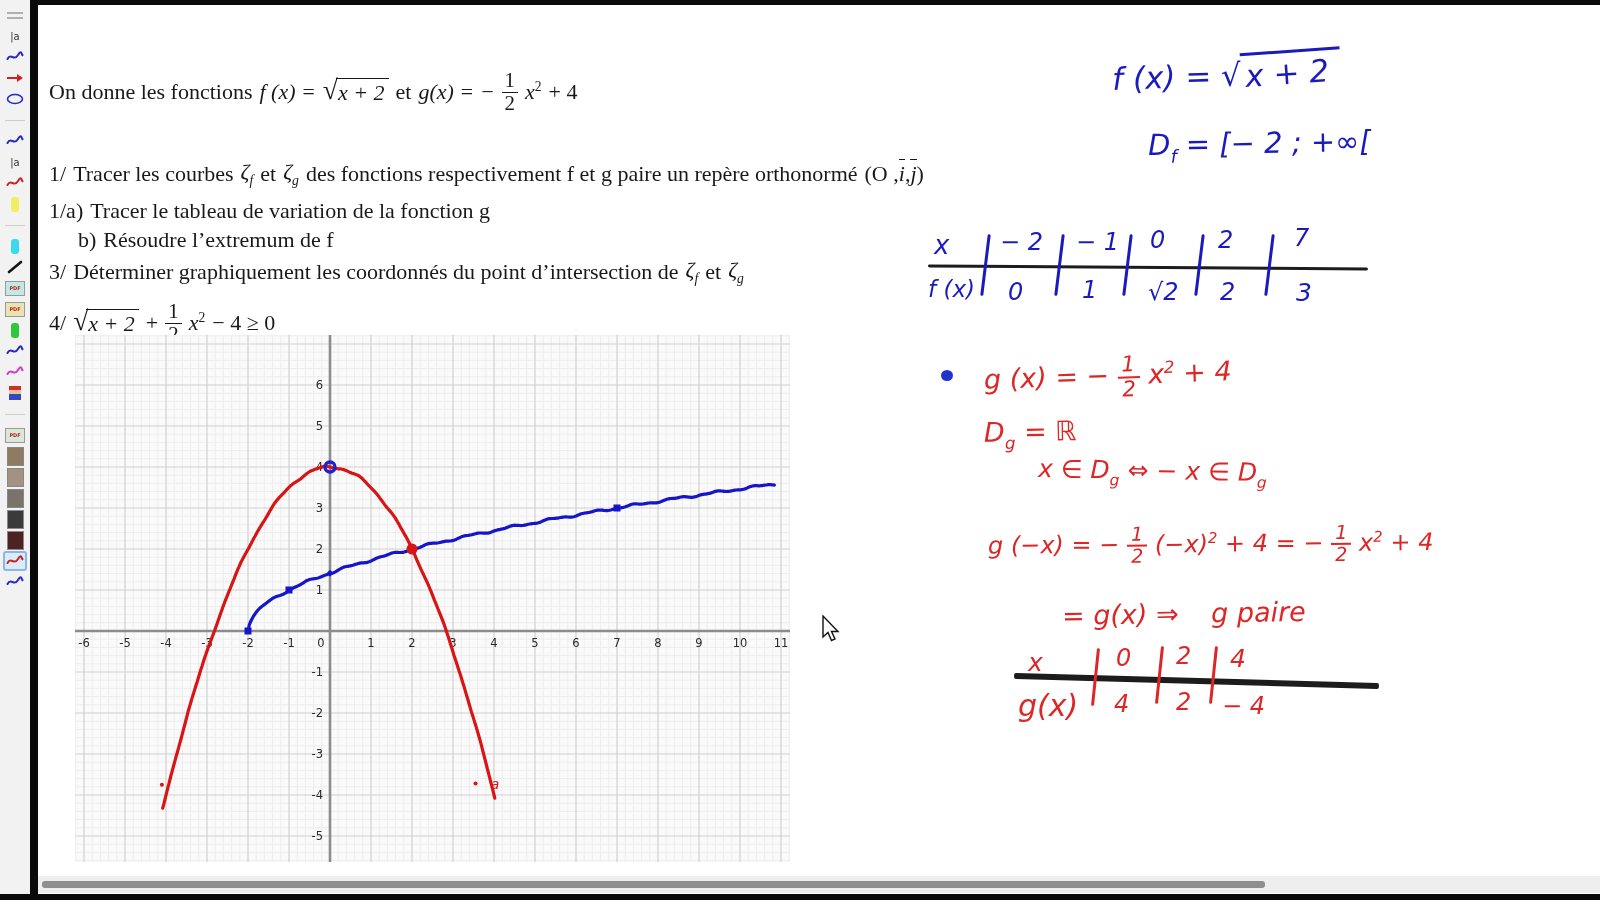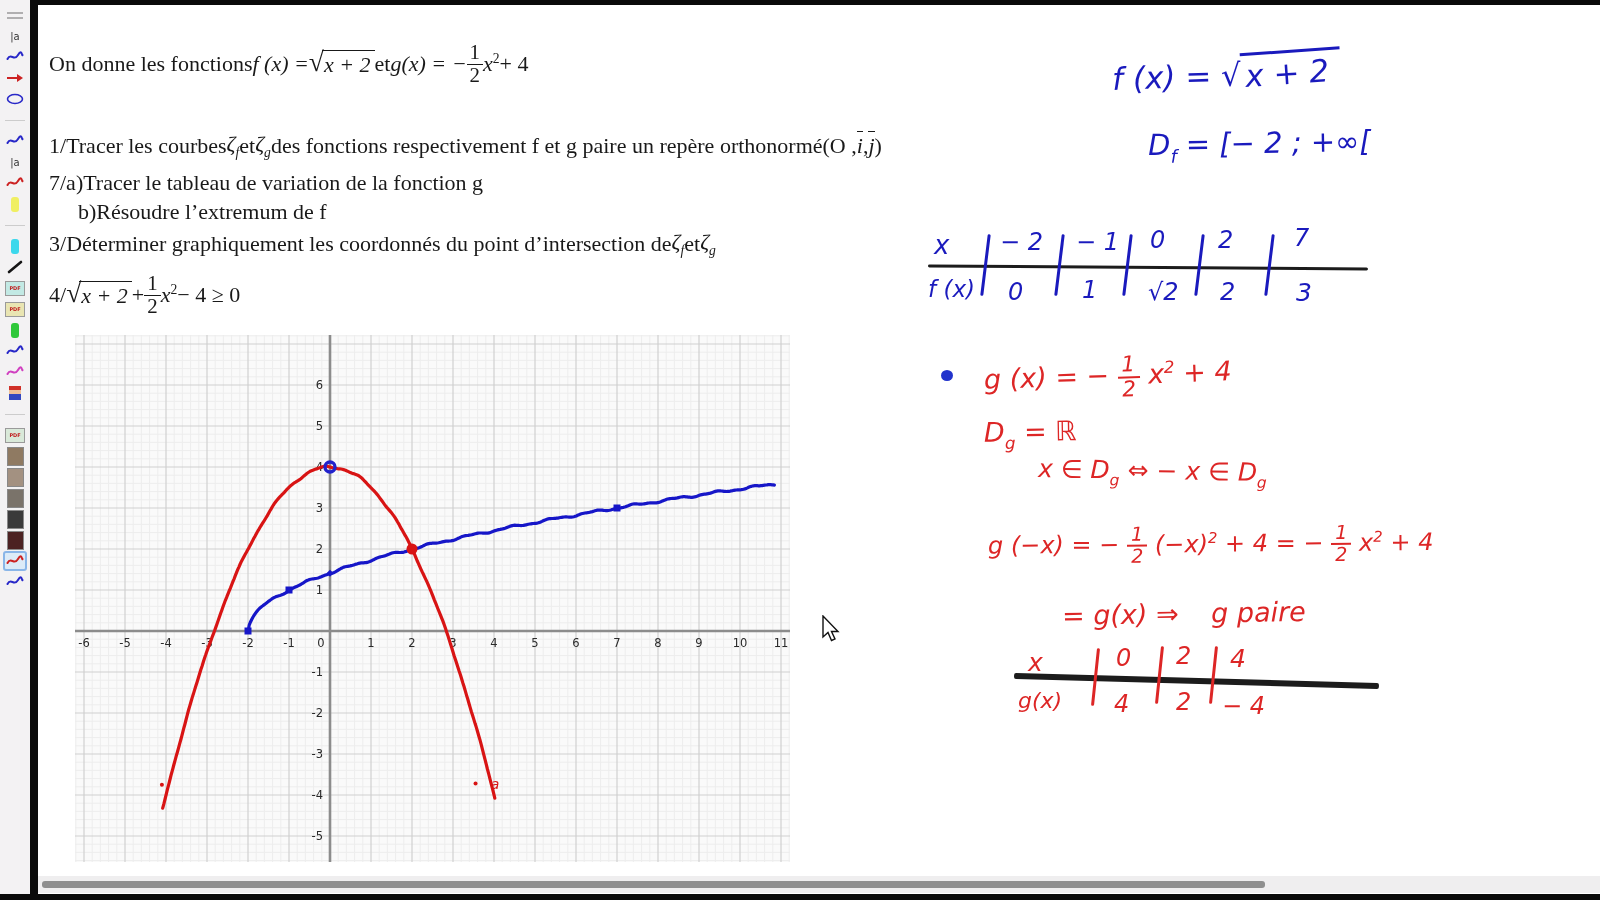--- a/index.html
+++ b/index.html
@@ -21,22 +21,22 @@
   .mk{width:8px;height:15px;border-radius:3px;}
   .pdf{width:18px;height:13px;border:1px solid #9a9a9a;font:5px "DejaVu Sans",sans-serif;
        color:#c02020;display:flex;align-items:center;justify-content:center;font-weight:bold;}
   .photo{width:15px;height:17px;border:1px solid #888;}
   .sprite{display:flex;flex-direction:column;width:12px;}
   .sprite .s1{height:4px;background:#d03028;}
   .sprite .s2{height:4px;background:#f0c098;}
   .sprite .s3{height:6px;background:#3448c0;}
   .divline{width:20px;height:1px;background:#cccccc;}
   
-  .pline{position:absolute;left:49px;display:flex;align-items:center;gap:0;
-         font:22px "Liberation Serif",serif;color:#191919;white-space:nowrap;}
+  .pline{position:absolute;left:49px;display:flex;align-items:center;gap:7px;
+         font:22px "Liberation Serif",serif;color:#191919;white-space:nowrap;margin-top:28px;}
   .mvar{font-style:italic;}
   .sub{font-size:62%;vertical-align:-0.45em;font-style:italic;}
   .sup{font-size:62%;vertical-align:0.6em;}
   .frac{display:inline-flex;flex-direction:column;text-align:center;line-height:1.05;
         vertical-align:middle;font-size:0.95em;}
   .frac .fn{border-bottom:1.4px solid currentColor;padding:0 3px;}
   .sqrt{display:inline-flex;align-items:flex-start;}
   .rsign{font-size:1.25em;line-height:0.9;}
   .rad{border-top:1.6px solid currentColor;padding:1px 4px 0 2px;margin-left:-2px;}
   .vec{position:relative;font-style:italic;}
@@ -206,21 +206,21 @@
   <span>1/</span>
   <span>Tracer les courbes</span>
   <span><span class="mvar">ζ</span><span class="sub">f</span></span>
   <span>et</span>
   <span><span class="mvar">ζ</span><span class="sub">g</span></span>
   <span>des fonctions respectivement f et g paire un repère orthonormé</span>
   <span><span>(O ,</span><span class="vec">i</span><span>,</span><span class="vec">j</span><span>)</span></span>
 </div>
 
 <div class="pline" style="top:170px;">
-  <span>7/a)</span>
+  <span>1/a)</span>
   <span>Tracer le tableau de variation de la fonction g</span>
 </div>
 
 <div class="pline" style="top:199px;left:78px;">
   <span>b)</span>
   <span>Résoudre l’extremum de f</span>
 </div>
 
 <div class="pline" style="top:229px;">
   <span>3/</span>
@@ -521,21 +521,21 @@
   <span>⇒</span>
   <span style="margin-left:24px;">g paire</span>
 </div>
 
 <div>
   <span class="hw hw-red" style="left:1028px;top:648px;font-size:25px;">x</span>
   <span class="hw hw-red" style="left:1116px;top:644px;font-size:24px;">0</span>
   <span class="hw hw-red" style="left:1176px;top:642px;font-size:24px;">2</span>
   <span class="hw hw-red" style="left:1230px;top:644px;font-size:25px;">4</span>
   <div class="bline" style="left:1014px;top:678px;width:365px;height:5.5px;transform:rotate(1.6deg);"></div>
-  <span class="hw hw-red" style="left:1018px;top:688px;font-size:22px;">g(x)</span>
+  <span class="hw hw-red" style="left:1018px;top:688px;font-size:30px;">g(x)</span>
   <span class="hw hw-red" style="left:1114px;top:690px;font-size:24px;">4</span>
   <span class="hw hw-red" style="left:1176px;top:688px;font-size:24px;">2</span>
   <span class="hw hw-red" style="left:1222px;top:692px;font-size:24px;">− 4</span>
   <div class="vbar r" style="left:1094px;top:648px;height:58px;transform:rotate(6deg);"></div>
   <div class="vbar r" style="left:1158px;top:646px;height:58px;transform:rotate(6deg);"></div>
   <div class="vbar r" style="left:1212px;top:646px;height:58px;transform:rotate(6deg);"></div>
 </div>
 
 <div id="hscroll-track">
   <div id="hscroll-thumb"></div>

